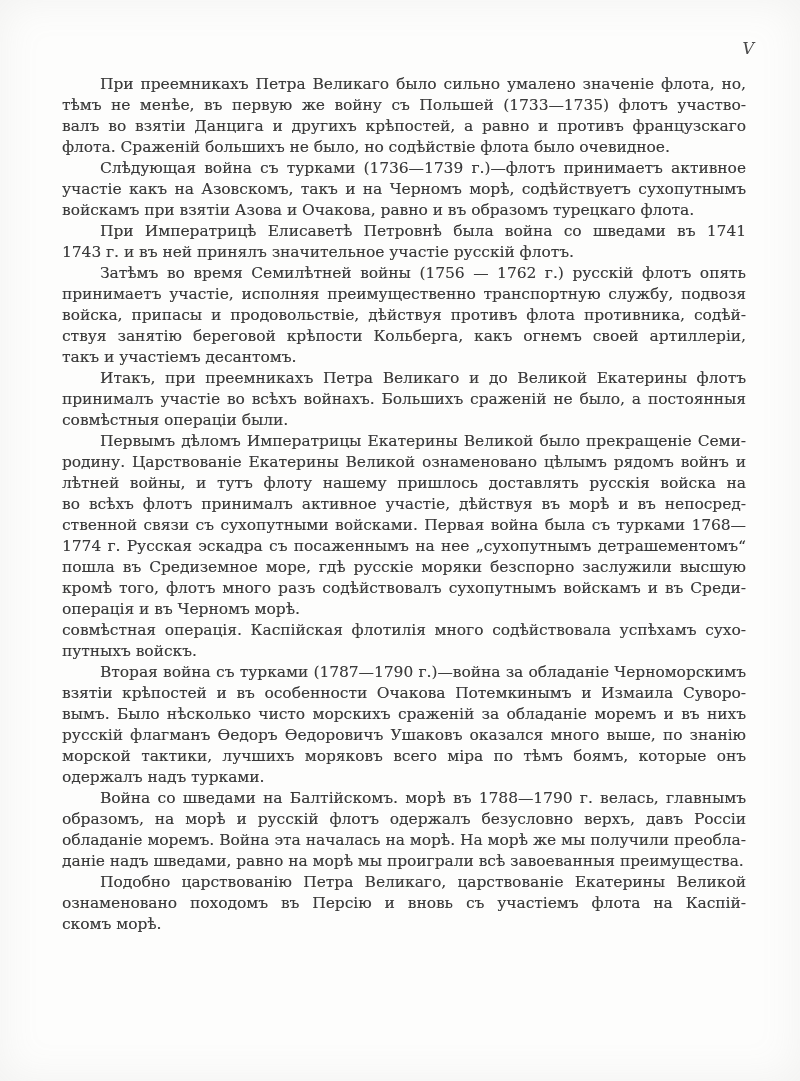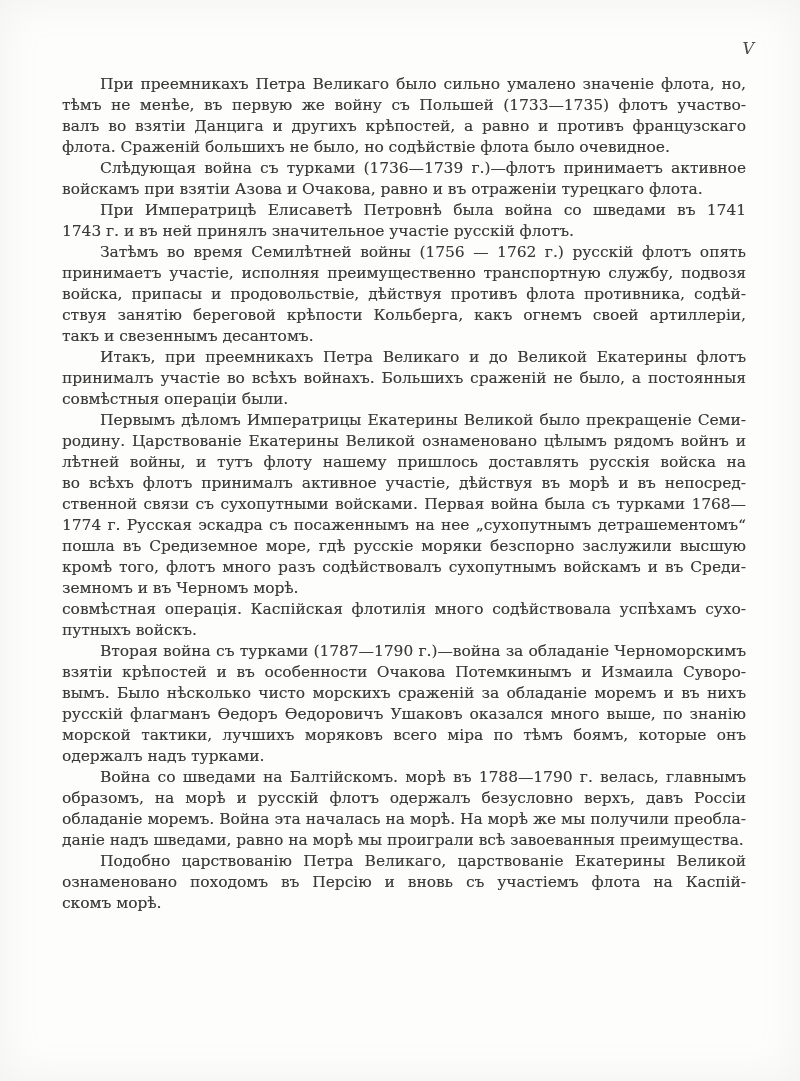--- a/index.html
+++ b/index.html
@@ -66,48 +66,49 @@
   <div class="page-number">V</div>
   <div class="text-block" id="text-block">
       <p class="para">
         <span class="line first">При преемникахъ Петра Великаго было сильно умалено значеніе флота, но,</span>
         <span class="line">тѣмъ не менѣе, въ первую же войну съ Польшей (1733—1735) флотъ участво-</span>
         <span class="line">валъ во взятіи Данцига и другихъ крѣпостей, а равно и противъ французскаго</span>
         <span class="line last">флота. Сраженій большихъ не было, но содѣйствіе флота было очевидное.</span>
       </p>
       <p class="para">
         <span class="line first">Слѣдующая война съ турками (1736—1739 г.)—флотъ принимаетъ активное</span>
-        <span class="line last">войскамъ при взятіи Азова и Очакова, равно и въ отраженіи турецкаго флота.</span>
+        <span class="line">участіе какъ на Азовскомъ, такъ и на Черномъ морѣ, содѣйствуетъ сухопутнымъ</span>
+        <span class="line last">войскамъ при взятіи Азова и Очакова, равно и въ образомъ турецкаго флота.</span>
       </p>
       <p class="para">
         <span class="line first">При Императрицѣ Елисаветѣ Петровнѣ была война со шведами въ 1741</span>
         <span class="line last">1743 г. и въ ней принялъ значительное участіе русскій флотъ.</span>
       </p>
       <p class="para">
         <span class="line first">Затѣмъ во время Семилѣтней войны (1756 — 1762 г.) русскій флотъ опять</span>
         <span class="line">принимаетъ участіе, исполняя преимущественно транспортную службу, подвозя</span>
         <span class="line">войска, припасы и продовольствіе, дѣйствуя противъ флота противника, содѣй-</span>
         <span class="line">ствуя занятію береговой крѣпости Кольберга, какъ огнемъ своей артиллеріи,</span>
-        <span class="line last">такъ и свезеннымъ десантомъ.</span>
+        <span class="line last">такъ и участіемъ десантомъ.</span>
       </p>
       <p class="para">
         <span class="line first">Итакъ, при преемникахъ Петра Великаго и до Великой Екатерины флотъ</span>
         <span class="line">принималъ участіе во всѣхъ войнахъ. Большихъ сраженій не было, а постоянныя</span>
         <span class="line last">совмѣстныя операціи были.</span>
       </p>
       <p class="para">
         <span class="line first">Первымъ дѣломъ Императрицы Екатерины Великой было прекращеніе Семи-</span>
         <span class="line">родину. Царствованіе Екатерины Великой ознаменовано цѣлымъ рядомъ войнъ и</span>
         <span class="line">лѣтней войны, и тутъ флоту нашему пришлось доставлять русскія войска на</span>
         <span class="line">во всѣхъ флотъ принималъ активное участіе, дѣйствуя въ морѣ и въ непосред-</span>
         <span class="line">ственной связи съ сухопутными войсками. Первая война была съ турками 1768—</span>
         <span class="line">1774 г. Русская эскадра съ посаженнымъ на нее „сухопутнымъ детрашементомъ“</span>
         <span class="line">пошла въ Средиземное море, гдѣ русскіе моряки безспорно заслужили высшую</span>
         <span class="line">кромѣ того, флотъ много разъ содѣйствовалъ сухопутнымъ войскамъ и въ Среди-</span>
-        <span class="line last">земномъ и въ Черномъ морѣ.</span>
+        <span class="line last">операція и въ Черномъ морѣ.</span>
       </p>
       <p class="para">
         <span class="line">совмѣстная операція. Каспійская флотилія много содѣйствовала успѣхамъ сухо-</span>
         <span class="line last">путныхъ войскъ.</span>
       </p>
       <p class="para">
         <span class="line first">Вторая война съ турками (1787—1790 г.)—война за обладаніе Черноморскимъ</span>
         <span class="line">взятіи крѣпостей и въ особенности Очакова Потемкинымъ и Измаила Суворо-</span>
         <span class="line">вымъ. Было нѣсколько чисто морскихъ сраженій за обладаніе моремъ и въ нихъ</span>
         <span class="line">русскій флагманъ Ѳедоръ Ѳедоровичъ Ушаковъ оказался много выше, по знанію</span>

